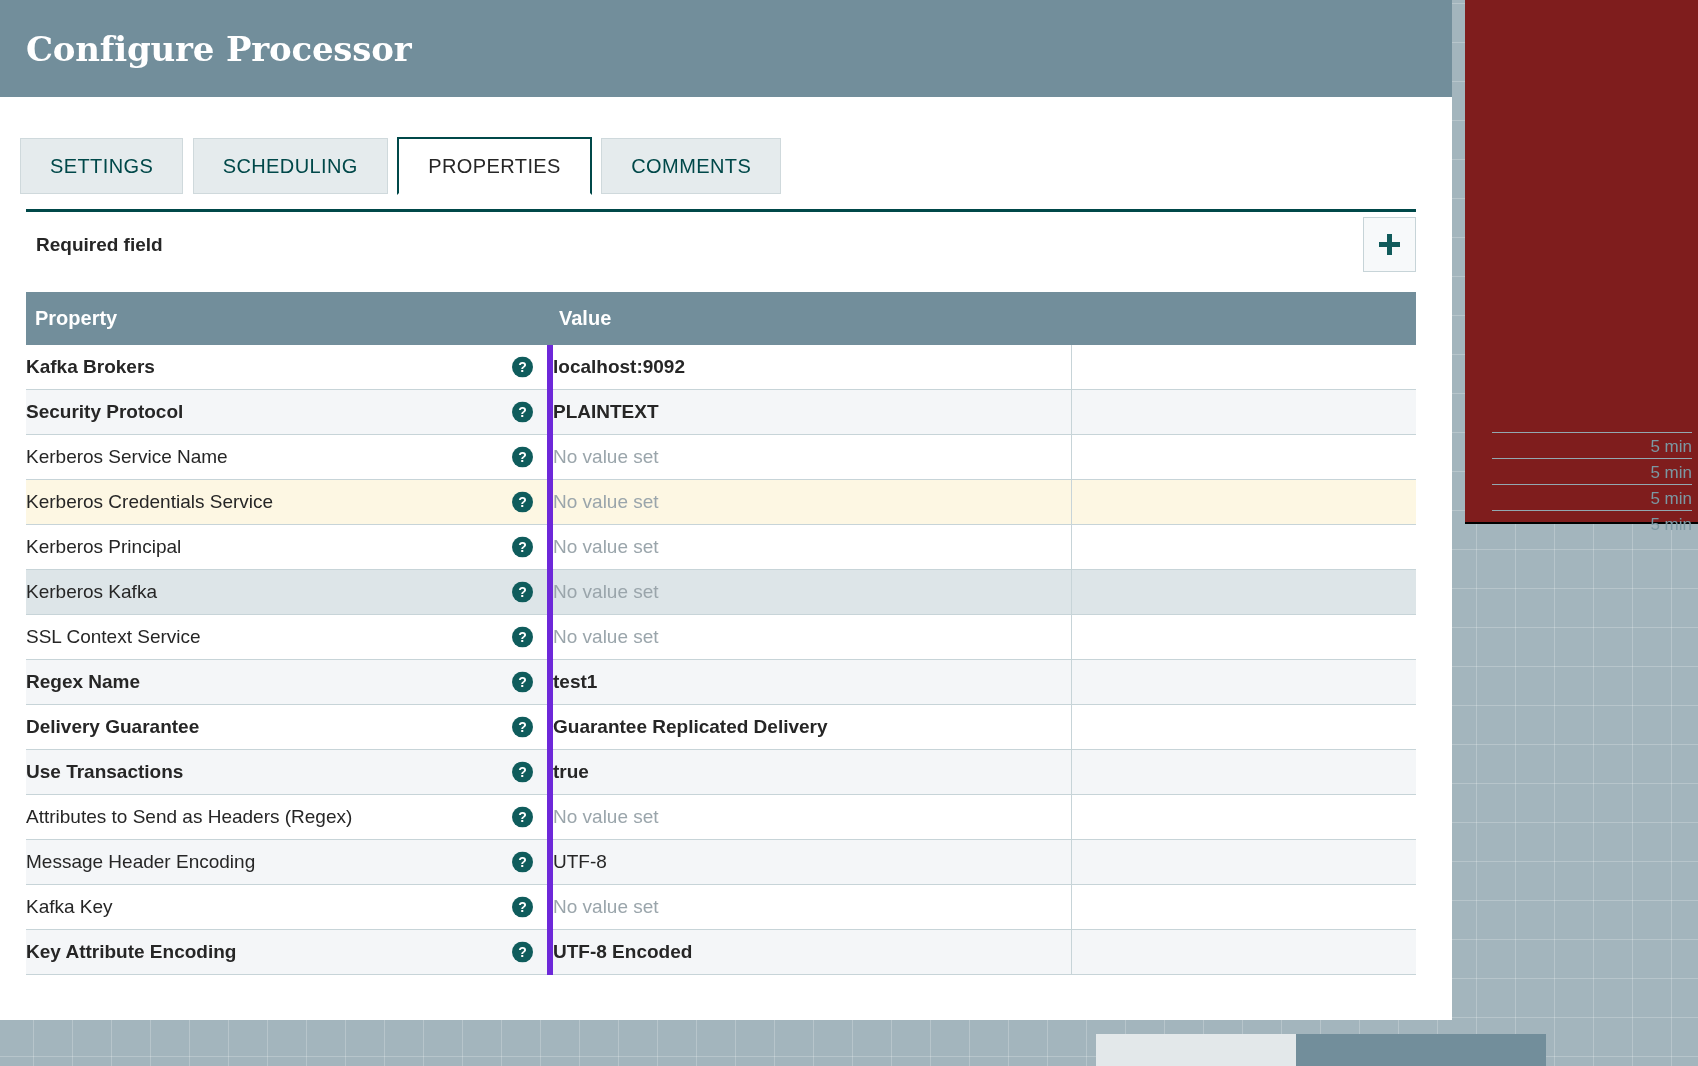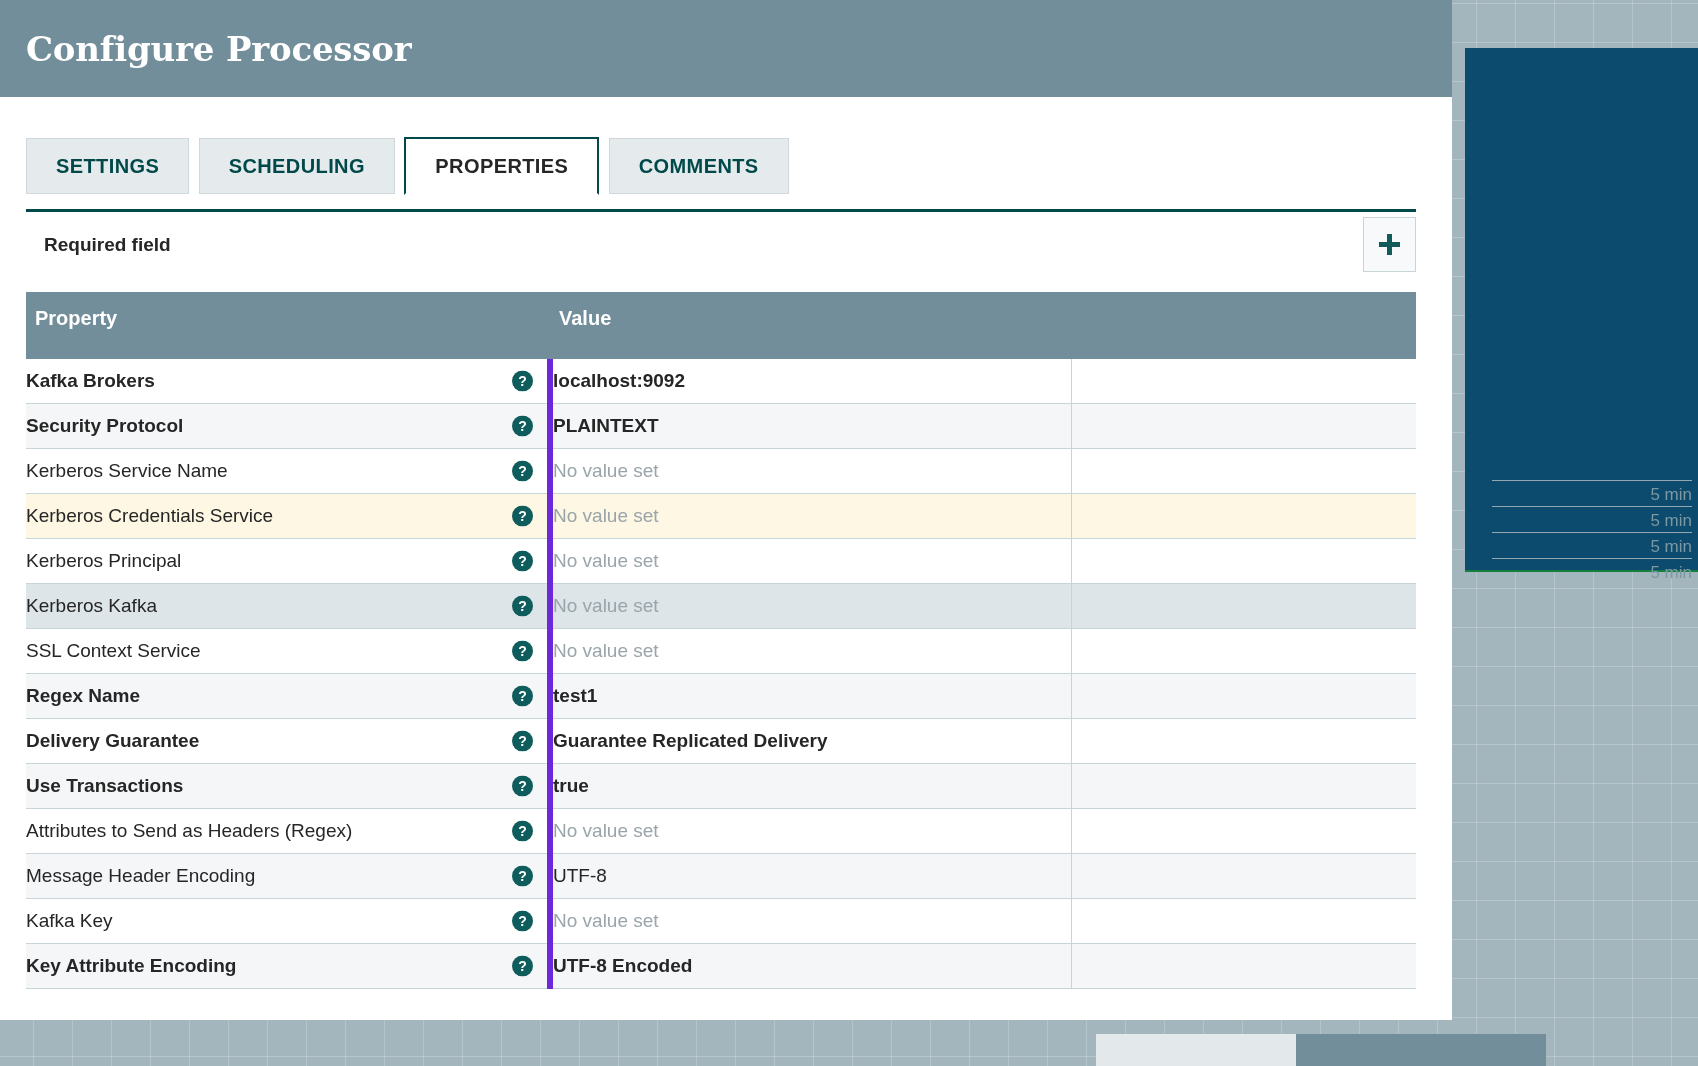--- a/index.html
+++ b/index.html
@@ -21,23 +21,22 @@
     background-image:
       linear-gradient(to right, rgba(255,255,255,0.22) 1px, transparent 1px),
       linear-gradient(to bottom, rgba(255,255,255,0.22) 1px, transparent 1px);
     background-size: 39px 39px;
     background-position: -6px 3px;
   }
   #canvas-panel {
     position: absolute;
     left: 1465px; top: 0px;
     width: 233px; height: 522px;
-    background: #0c4a6e;
-    border-bottom: 2px solid #15803d;
-    margin-top: 48px;
+    background: #7f1d1d;
+    border-bottom: 2px solid #000000;
   }
   .panel-row {
     position: absolute;
     right: 6px;
     width: 200px;
     text-align: right;
     font-size: 17px;
     color: #7b98a3;
     border-top: 1px solid #93a8b1;
     padding-top: 4px;
@@ -82,23 +81,22 @@
     color: #ffffff;
     margin-left: 26px;
     letter-spacing: -0.2px;
   }
 
   
   #tab-strip {
     position: relative;
     height: 75px;
     margin-top: 40px;
-    padding-left: 26px;
+    padding-left: 20px;
     box-sizing: border-box;
-    font-weight: bold;
   }
   #tab-underline {
     position: absolute;
     left: 26px;
     right: 36px;
     bottom: 0;
     height: 3px;
     background: #004849;
   }
   .tab {
@@ -130,21 +128,21 @@
   }
 
   
   #required-field-row {
     position: relative;
     height: 80px;
     margin: 0 36px 0 26px;
   }
   #required-field-label {
     position: absolute;
-    left: 18px; top: 22px;
+    left: 10px; top: 22px;
     font-size: 19px;
     font-weight: bold;
     color: #262626;
   }
   #add-property-button {
     position: absolute;
     right: 0; top: 5px;
     width: 51px; height: 53px;
     background: #f7f9fa;
     border: 1px solid #c7d4d8;
@@ -162,21 +160,21 @@
     border-collapse: collapse;
     table-layout: fixed;
   }
   #properties-table th {
     background: #728e9b;
     color: #ffffff;
     font-size: 20px;
     font-weight: bold;
     text-align: left;
     height: 53px;
-    padding: 0 0 14px 9px;
+    padding: 0 0 0 9px;
     border: none;
   }
   #properties-table col.col-property { width: 524px; }
   #properties-table col.col-value    { width: 521px; }
   #properties-table col.col-extra    { width: 345px; }
 
   #properties-table td {
     height: 44px;
     font-size: 19px;
     color: #262626;

